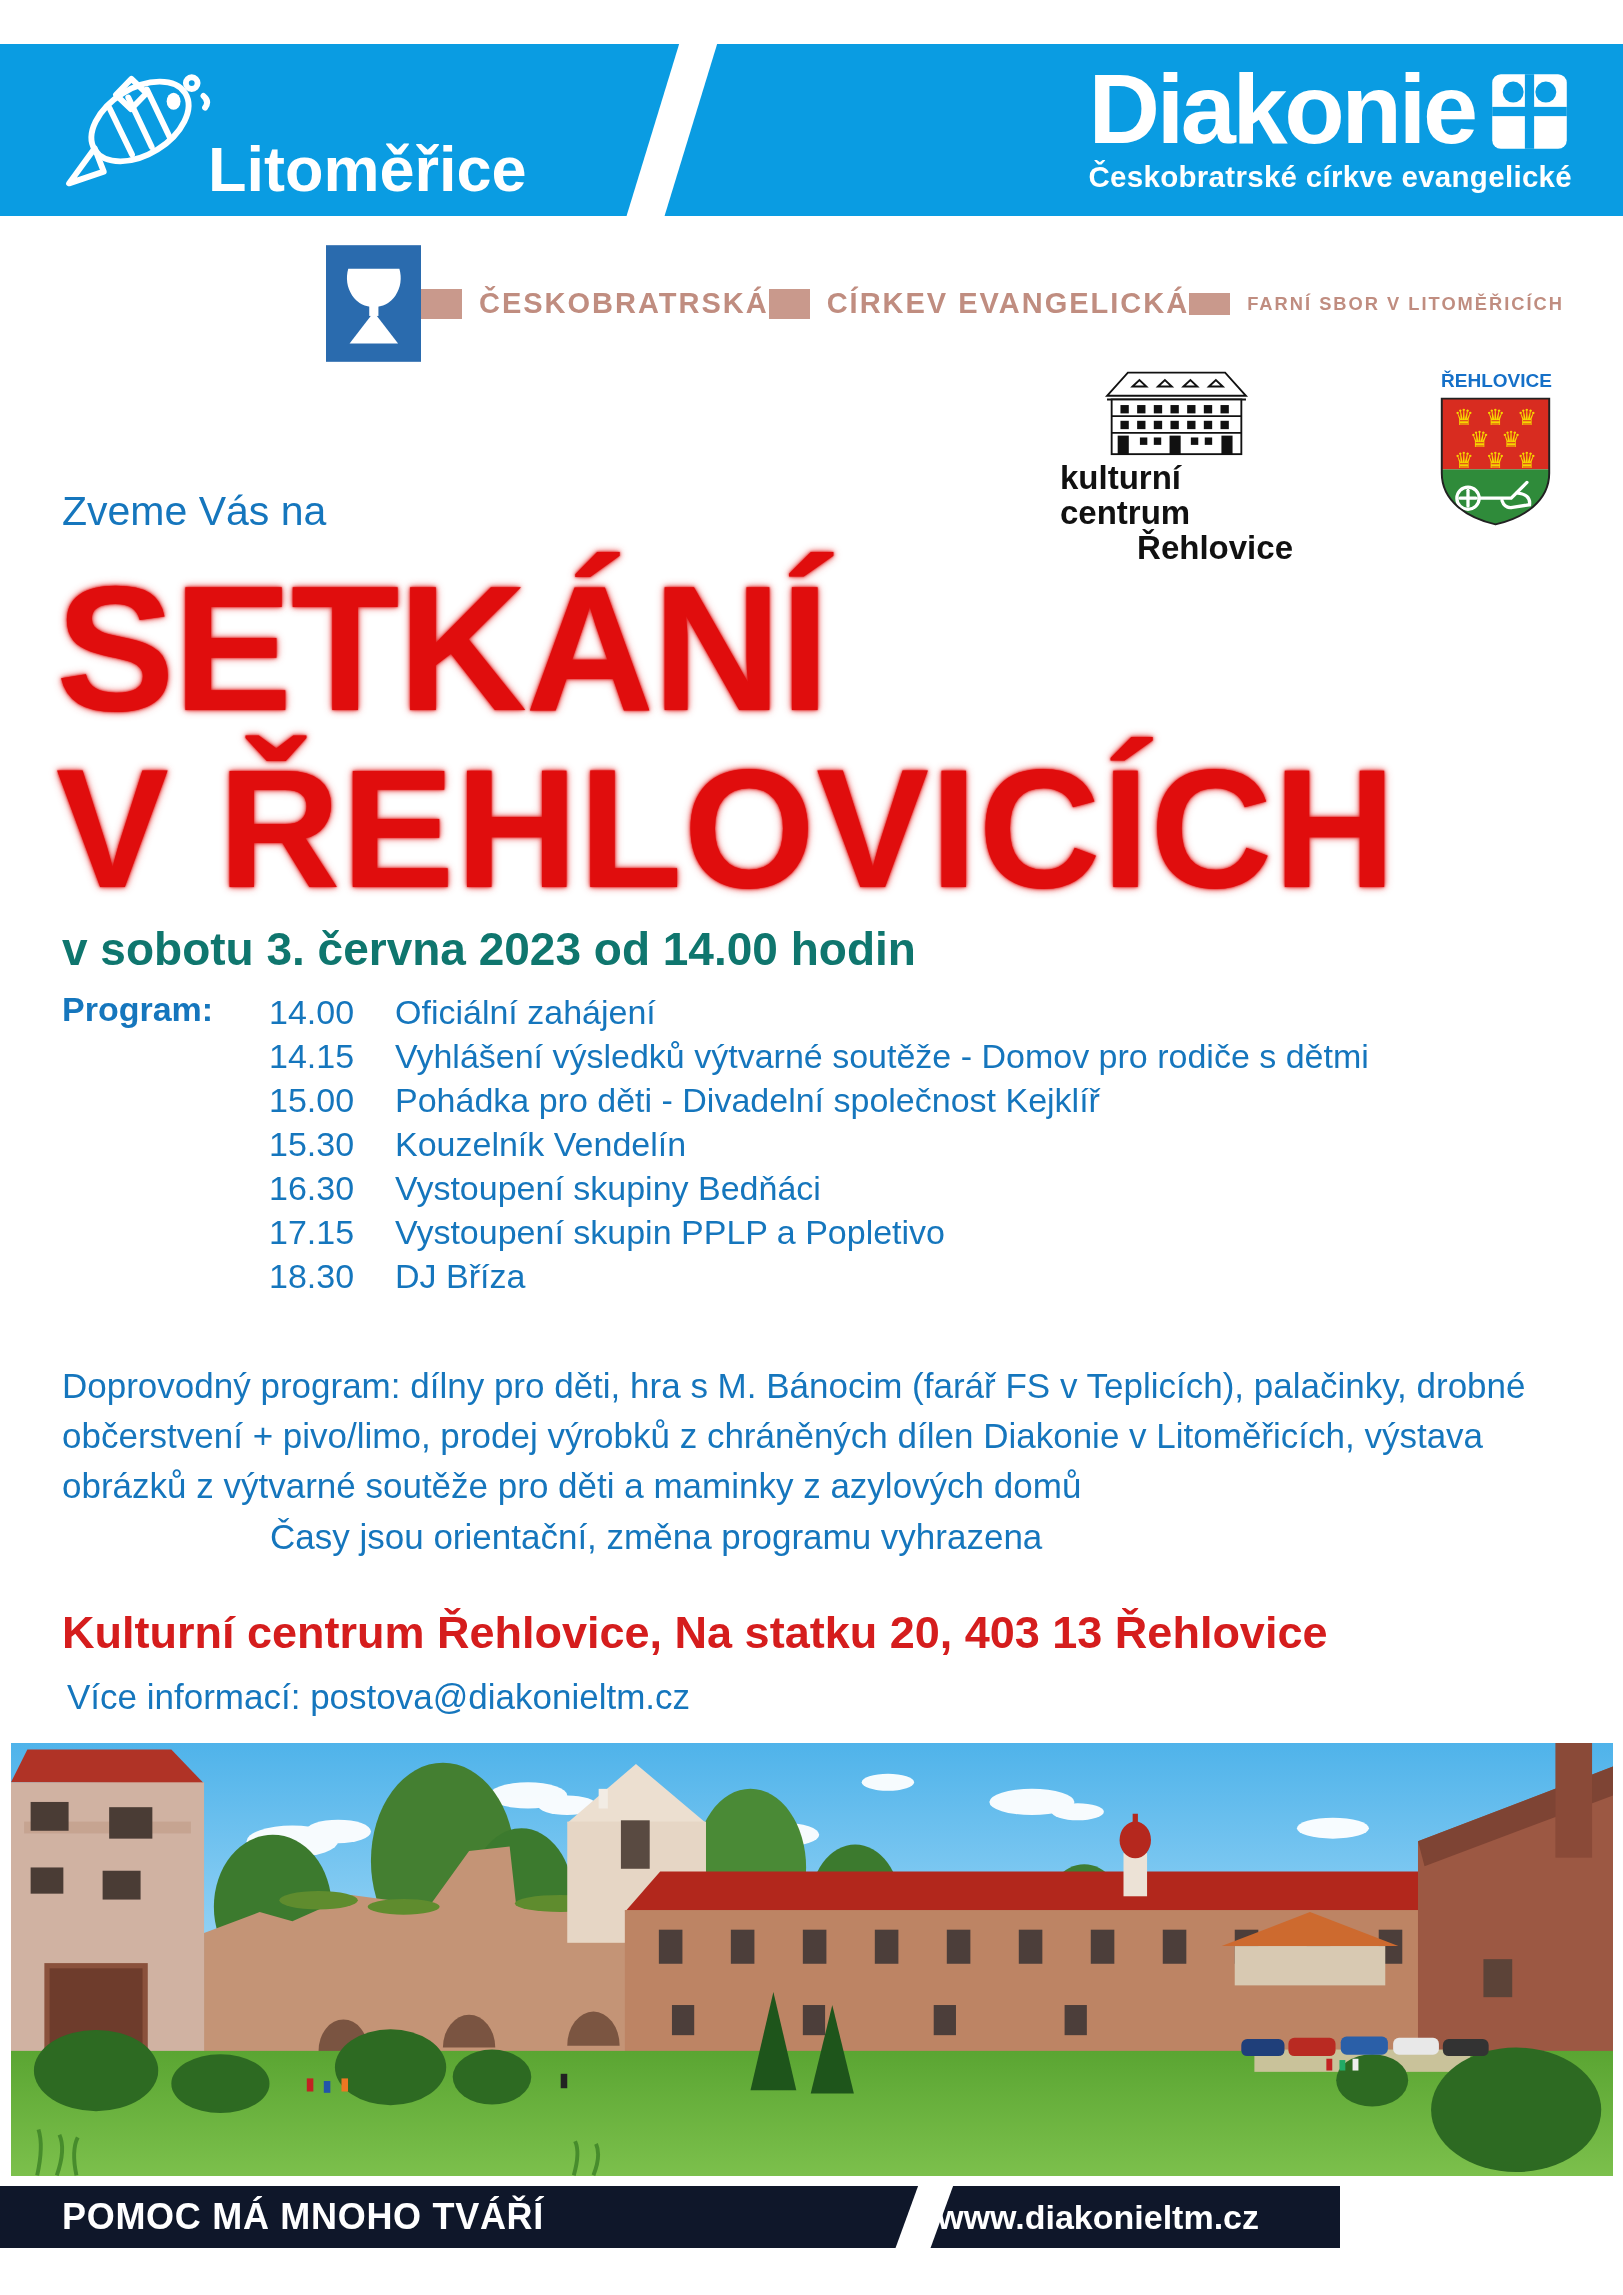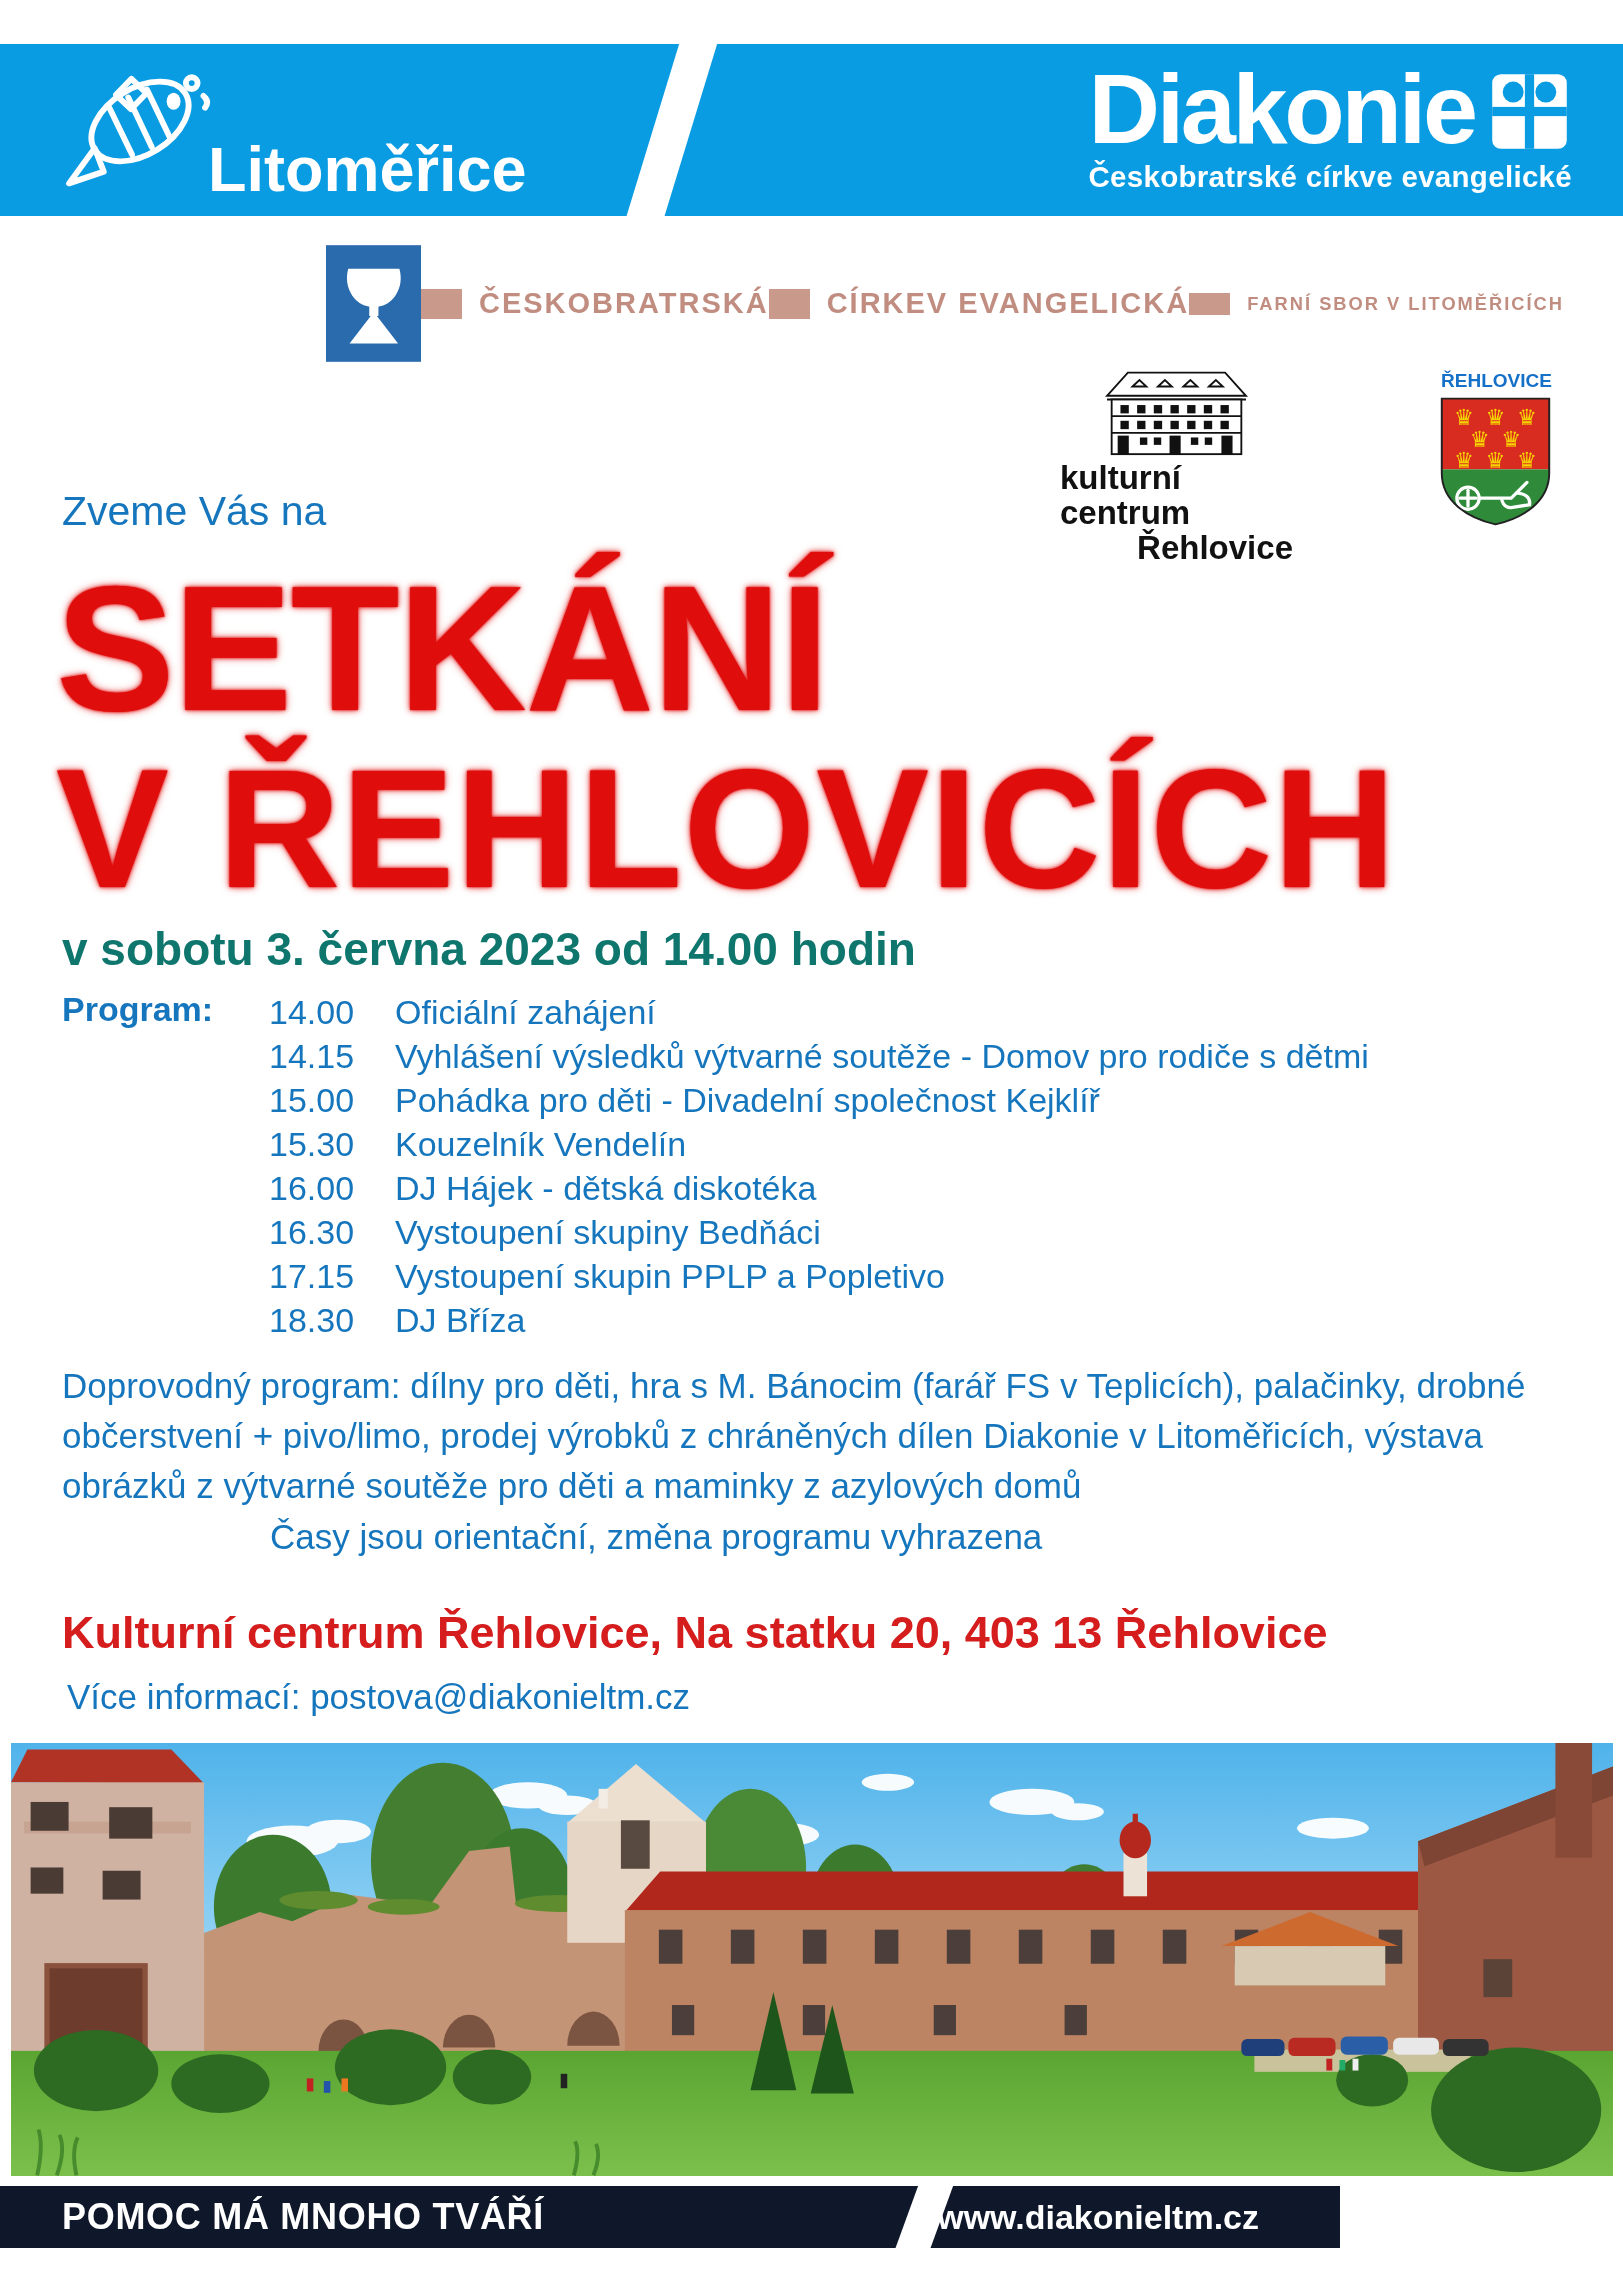--- a/index.html
+++ b/index.html
@@ -193,21 +193,20 @@
   <div class="title1">SETKÁNÍ</div>
   <div class="title2">V ŘEHLOVICÍCH</div>
   <div class="datetime">v sobotu 3. června 2023 od 14.00 hodin</div>
 
   <div class="program">
     <span class="prog-label">Program:</span>
     <div class="prow"><span class="ptime">14.00</span><span class="pact">Oficiální zahájení</span></div>
     <div class="prow"><span class="ptime">14.15</span><span class="pact">Vyhlášení výsledků výtvarné soutěže - Domov pro rodiče s dětmi</span></div>
     <div class="prow"><span class="ptime">15.00</span><span class="pact">Pohádka pro děti - Divadelní společnost Kejklíř</span></div>
     <div class="prow"><span class="ptime">15.30</span><span class="pact">Kouzelník Vendelín</span></div>
-    <div class="prow"><span class="ptime">16.00</span><span class="pact">DJ Hájek - dětská diskotéka</span></div>
     <div class="prow"><span class="ptime">16.30</span><span class="pact">Vystoupení skupiny Bedňáci</span></div>
     <div class="prow"><span class="ptime">17.15</span><span class="pact">Vystoupení skupin PPLP a Popletivo</span></div>
     <div class="prow"><span class="ptime">18.30</span><span class="pact">DJ Bříza</span></div>
   </div>
 
   <div class="extra">Doprovodný program: dílny pro děti, hra s M. Bánocim (farář FS v Teplicích), palačinky, drobné občerstvení + pivo/limo, prodej výrobků z chráněných dílen Diakonie v Litoměřicích, výstava obrázků z výtvarné soutěže pro děti a maminky z azylových domů</div>
   <div class="note">Časy jsou orientační, změna programu vyhrazena</div>
   <div class="address">Kulturní centrum Řehlovice, Na statku 20, 403 13 Řehlovice</div>
   <div class="contact">Více informací: postova@diakonieltm.cz</div>
 

